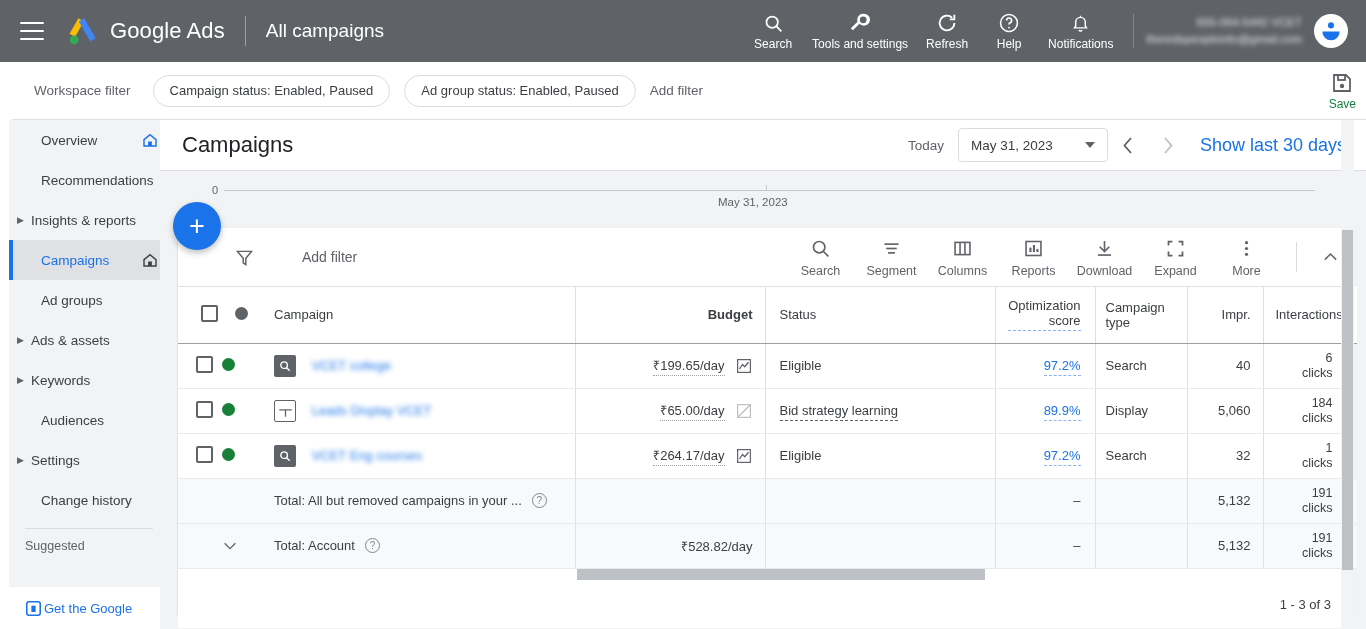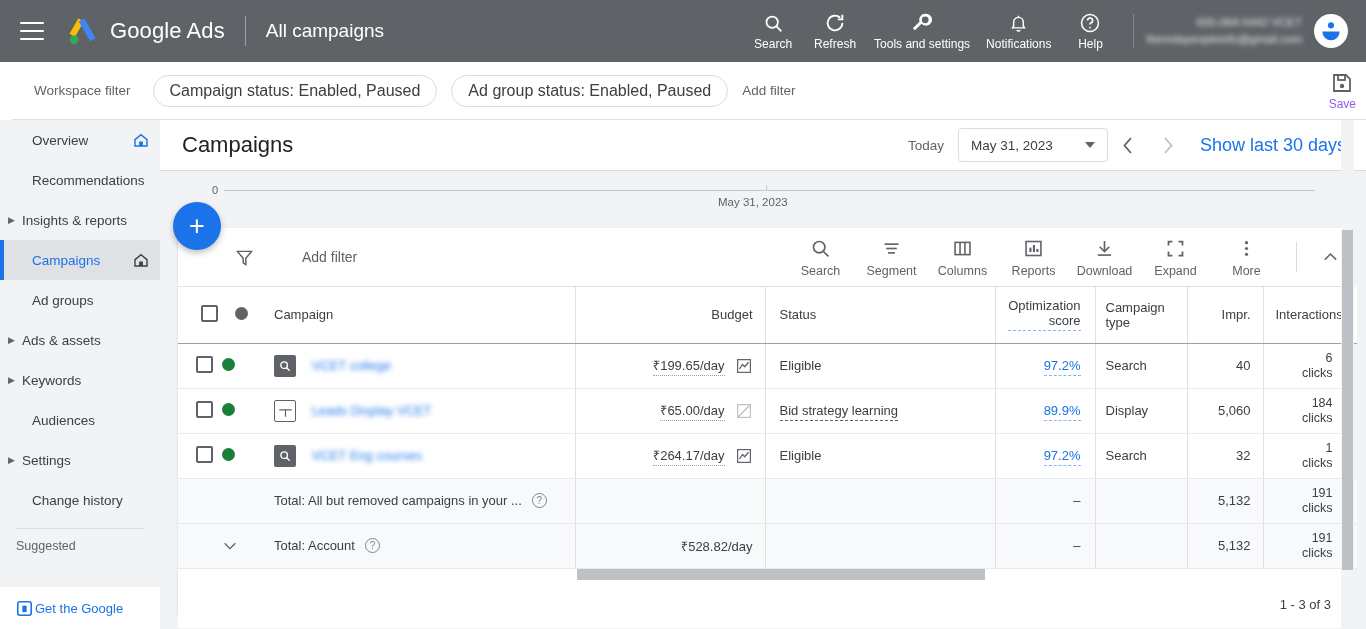--- a/index.html
+++ b/index.html
@@ -46,33 +46,33 @@
 
   
   .filterbar {
     position: absolute; top: 62px; left: 12px; width: 1366px; height: 58px;
     background: #fff; border-bottom: 1px solid #e0e0e0;
     display: flex; align-items: center;
   }
   .wsf-label { font-size: 13.5px; color: #5f6368; margin-left: 22px; margin-right: 22px; }
   .chip {
     border: 1px solid #dadce0; border-radius: 16px; height: 32px;
-    display: flex; align-items: center; padding: 0 16px; font-size: 16px;
+    display: flex; align-items: center; padding: 0 16px; font-size: 13px;
     color: #3c4043; margin-right: 14px; cursor: pointer; background: #fff;
   }
   .addfilter { font-size: 13.5px; color: #5f6368; cursor: pointer; }
   .save-btn {
     margin-left: auto; margin-right: 22px; display: flex; flex-direction: column;
-    align-items: center; cursor: pointer; color: #8b5cf6;
+    align-items: center; cursor: pointer; color: #15803d;
   }
   .save-btn .lbl { font-size: 12px; margin-top: 2px; }
 
   
   .sidebar {
-    position: absolute; top: 120px; left: 0; width: 160px; height: 509px;
+    position: absolute; top: 120px; left: 9px; width: 160px; height: 509px;
     background: #f1f3f4; overflow: hidden;
   }
   .nav-item {
     position: relative; height: 40px; display: flex; align-items: center;
     font-size: 13.5px; color: #3c4043; cursor: pointer; padding-right: 10px;
   }
   .nav-item .arrow {
     width: 14px; margin-left: 8px; font-size: 9px; color: #5f6368; line-height: 1;
   }
   .nav-item .txt { margin-left: 0; }
@@ -143,21 +143,21 @@
 
   table { border-collapse: collapse; width: 1175px; table-layout: fixed; }
   thead th {
     height: 56px; font-weight: 400; font-size: 13px; color: #3c4043;
     border-bottom: 1px solid #9aa0a6; vertical-align: middle; padding: 0 12px;
     background: #fff;
   }
   th.c-check { width: 44px; padding: 0 0 0 18px; }
   th.c-dot   { width: 38px; padding: 0; }
   th.c-name  { width: 315px; text-align: left; padding-left: 14px; }
-  th.c-budget{ width: 190px; text-align: right; border-left: 1px solid #e0e0e0; }
+  th.c-budget{ width: 190px; text-align: right; border-left: 1px solid #e0e0e0; font-weight: bold; }
   th.c-status{ width: 230px; text-align: left; border-left: 1px solid #e0e0e0; padding-left: 14px; }
   th.c-opt   { width: 100px; text-align: right; border-left: 1px solid #e0e0e0; padding-right: 14px; }
   th.c-type  { width: 92px;  text-align: left; border-left: 1px solid #e0e0e0; padding-left: 10px; }
   th.c-impr  { width: 76px;  text-align: right; border-left: 1px solid #e0e0e0; padding-right: 12px; }
   th.c-inter { width: 82px;  text-align: right; border-left: 1px solid #e0e0e0; padding-right: 12px; }
   th.c-last  { width: 12px;  border-left: 1px solid #e0e0e0; padding: 0; }
 
   .opt-head { border-bottom: 1px dashed #8ab4f8; display: inline-block; padding-bottom: 2px; }
 
   tbody td {
@@ -241,53 +241,53 @@
         <div class="ico">
           <svg width="21" height="21" viewBox="0 0 24 24" fill="none" stroke="#fff" stroke-width="2">
             <circle cx="10.5" cy="10.5" r="6.5"></circle>
               <line x1="15.4" y1="15.4" x2="21" y2="21"></line>
           </svg>
         </div>
         <div class="lbl">Search</div>
       </div>
       <div class="top-act">
         <div class="ico">
+          <svg width="22" height="22" viewBox="0 0 24 24" fill="#fff">
+            <path d="M15.5 2a6.5 6.5 0 0 0-6.2 8.5L2 17.8 4.2 20l7.3-7.3A6.5 6.5 0 1 0 15.5 2zm0 10.2a3.7 3.7 0 1 1 0-7.4 3.7 3.7 0 0 1 0 7.4z"></path>
+          </svg>
+        </div>
+        <div class="lbl">Tools and settings</div>
+      </div>
+      <div class="top-act">
+        <div class="ico">
           <svg width="22" height="22" viewBox="0 0 24 24" fill="none" stroke="#fff" stroke-width="2">
             <path d="M20 12a8 8 0 1 1-2.4-5.7"></path>
               <polyline points="20,3 20,8 15,8"></polyline>
           </svg>
         </div>
         <div class="lbl">Refresh</div>
-      </div>
-      <div class="top-act">
-        <div class="ico">
-          <svg width="22" height="22" viewBox="0 0 24 24" fill="#fff">
-            <path d="M15.5 2a6.5 6.5 0 0 0-6.2 8.5L2 17.8 4.2 20l7.3-7.3A6.5 6.5 0 1 0 15.5 2zm0 10.2a3.7 3.7 0 1 1 0-7.4 3.7 3.7 0 0 1 0 7.4z"></path>
-          </svg>
-        </div>
-        <div class="lbl">Tools and settings</div>
-      </div>
-      <div class="top-act">
-        <div class="ico">
-          <svg width="21" height="21" viewBox="0 0 24 24" fill="none" stroke="#fff" stroke-width="1.7">
-            <path d="M12 3v1.4M6.5 10.5a5.5 5.5 0 0 1 11 0v4.3l1.3 2.2H5.2l1.3-2.2z"></path>
-            <path d="M10.3 19.4a1.8 1.8 0 0 0 3.4 0"></path>
-          </svg>
-        </div>
-        <div class="lbl">Notifications</div>
       </div>
       <div class="top-act">
         <div class="ico">
           <svg width="22" height="22" viewBox="0 0 24 24" fill="none" stroke="#fff" stroke-width="1.7">
             <circle cx="12" cy="12" r="9.2"></circle>
             <path d="M9.4 9.2a2.7 2.7 0 1 1 3.4 2.7c-.6.2-.8.7-.8 1.3v.5" stroke-width="1.8"></path>
             <circle cx="12" cy="17" r="1" fill="#fff" stroke="none"></circle>
           </svg>
         </div>
         <div class="lbl">Help</div>
+      </div>
+      <div class="top-act">
+        <div class="ico">
+          <svg width="21" height="21" viewBox="0 0 24 24" fill="none" stroke="#fff" stroke-width="1.7">
+            <path d="M12 3v1.4M6.5 10.5a5.5 5.5 0 0 1 11 0v4.3l1.3 2.2H5.2l1.3-2.2z"></path>
+            <path d="M10.3 19.4a1.8 1.8 0 0 0 3.4 0"></path>
+          </svg>
+        </div>
+        <div class="lbl">Notifications</div>
       </div>
       <div class="topdiv"></div>
       <div class="acct">
         <div>655-064-5442 VCET</div>
         <div>theredspeopleinfo@gmail.com</div>
       </div>
       <div class="avatar">
         <svg width="28" height="28" viewBox="0 0 24 24">
           <circle cx="12" cy="7.2" r="2.6" fill="#1a73e8"></circle>
           <path d="M4.6 12.5h14.8a7.4 7.4 0 0 1-14.8 0z" fill="#1a73e8"></path>

